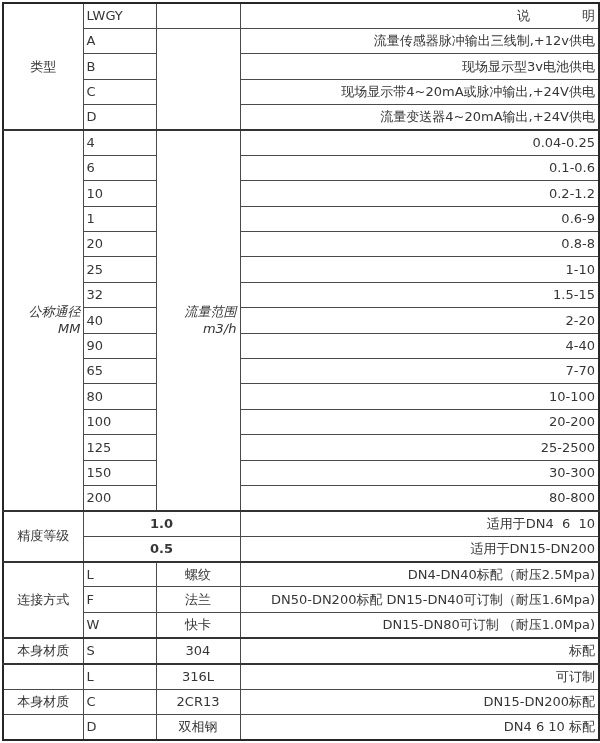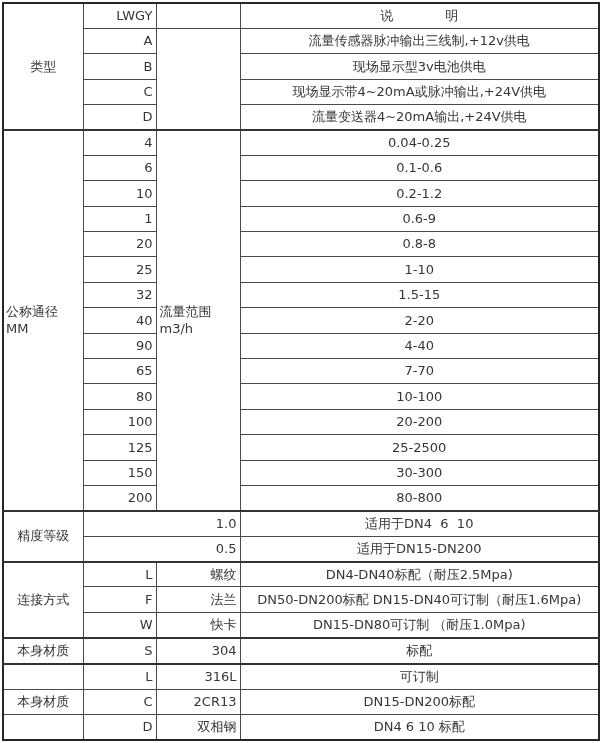--- a/index.html
+++ b/index.html
@@ -23,26 +23,26 @@
     font-size: 13px;
     color: #363636;
     vertical-align: middle;
     padding: 1px 3px;
     overflow: hidden;
     line-height: 1.35;
   }
   tr { height: 25px; }
   tr.sec-top td { border-top: 2px solid #333333; }
   td.c-label { text-align: center; padding: 3px 2px; margin-left: 32px; }
-  td.c-code  { text-align: right; }
-  td.c-mid   { text-align: right; }
+  td.c-code  { text-align: left; }
+  td.c-mid   { text-align: center; }
   td.c-mid-center { text-align: center; }
-  td.c-desc  { text-align: center; white-space: pre-wrap; }
-  td.c-merged-val { text-align: right; }
-  .two-line span { display: block; text-align: left; }
+  td.c-desc  { text-align: right; white-space: pre-wrap; }
+  td.c-merged-val { text-align: center; font-weight: bold; }
+  .two-line span { display: block; text-align: right; font-style: italic; }
 </style>
 </head>
 <body>
 
 <table class="spec">
   <colgroup>
     <col style="width:80px">
     <col style="width:73px">
     <col style="width:84px">
     <col style="width:359px">

